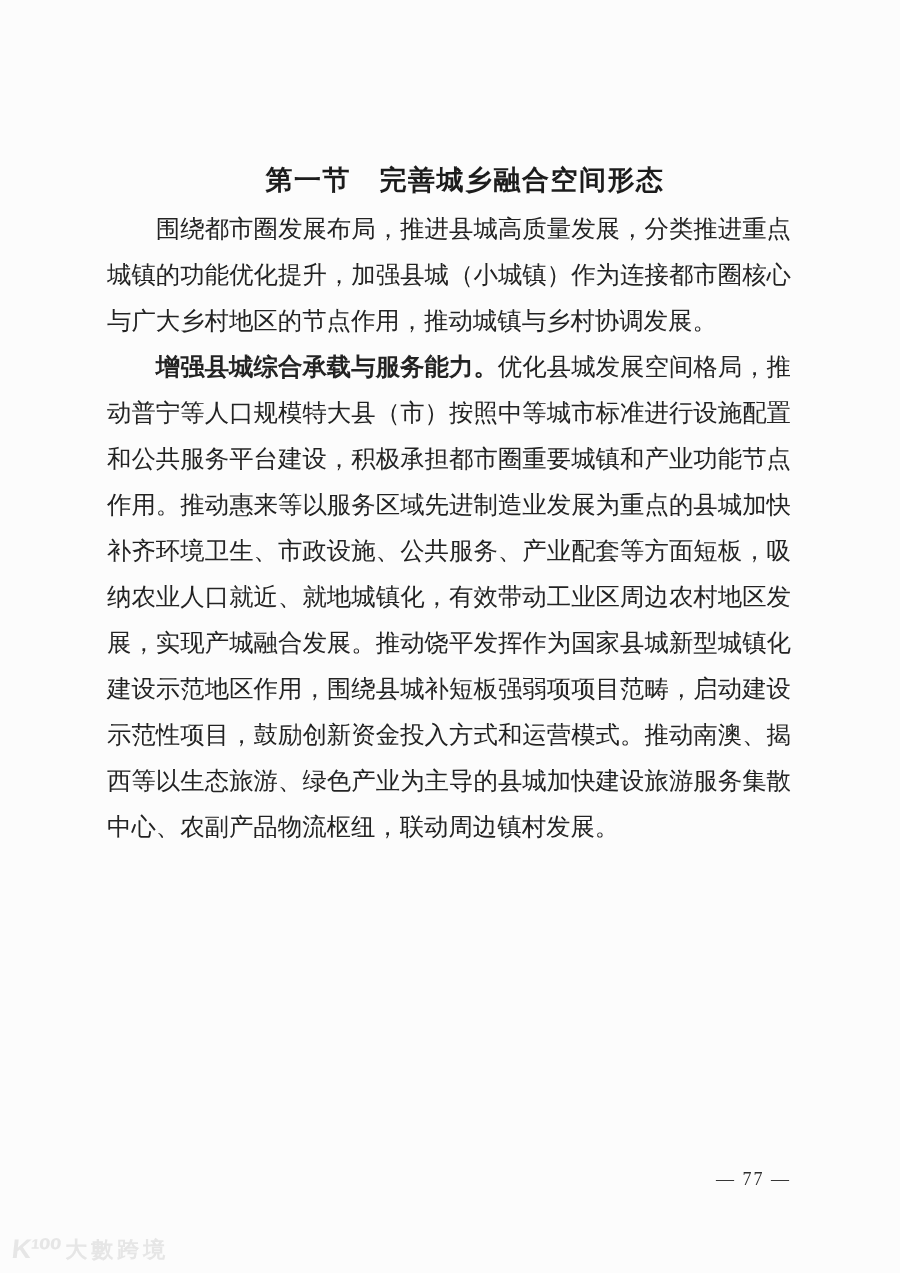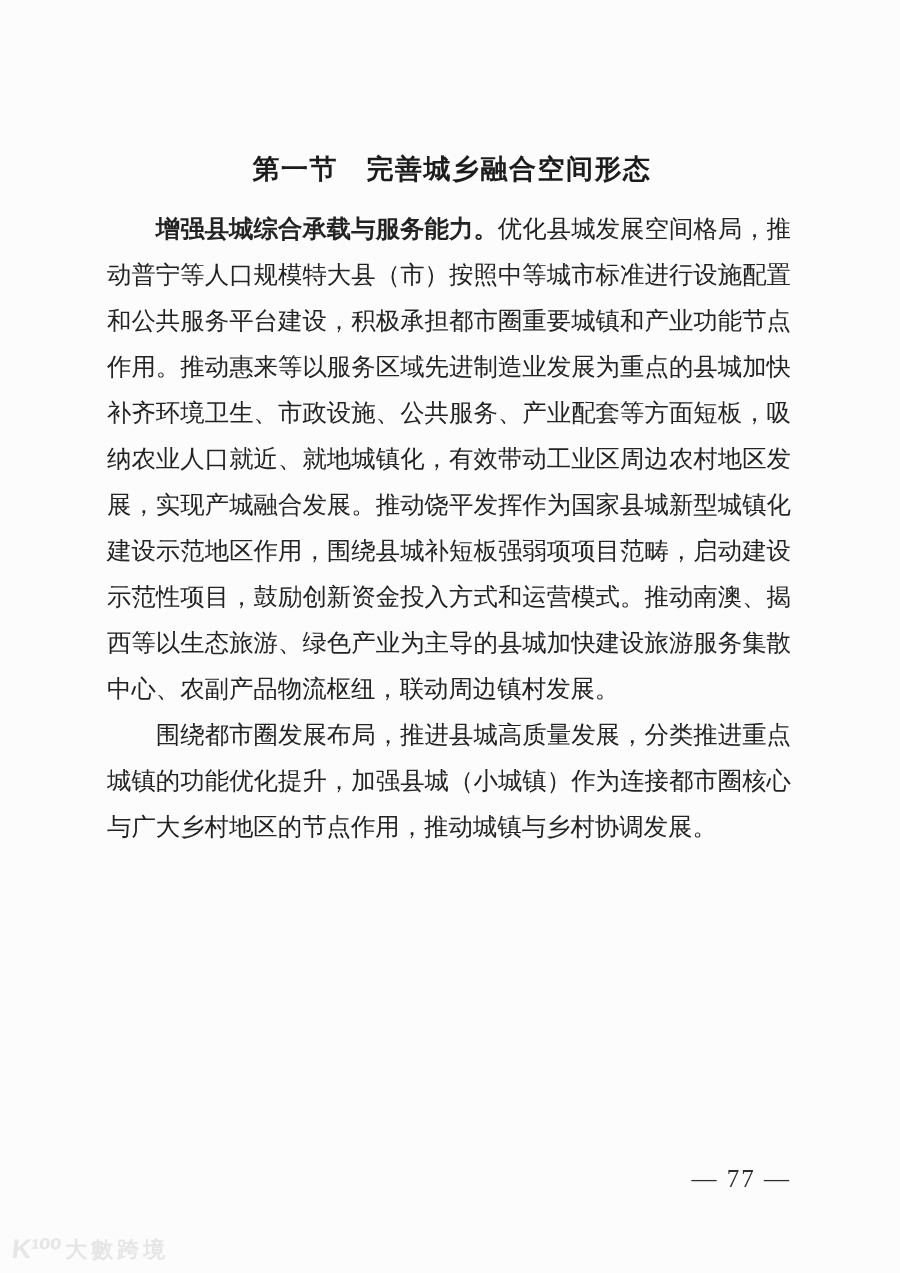--- a/index.html
+++ b/index.html
@@ -9,23 +9,23 @@
     height: 1273px;
     background: #fcfcfc;
     overflow: hidden;
     font-family: "Liberation Serif", "DejaVu Serif", serif;
   }
   .section-title {
     position: absolute;
     left: 107px;
     top: 147px;
     width: 684px;
-    margin: 3px;
+    margin: 16px;
     text-align: center;
-    font-family: Liberation Serif, serif;
+    font-family: Liberation Mono, monospace;
     font-size: 27px;
     font-weight: 700;
     color: #1c1c1c;
     letter-spacing: 1.5px;
     line-height: 38px;
     white-space: nowrap;
   }
   .body-text {
     position: absolute;
     left: 107px;
@@ -41,21 +41,21 @@
     text-indent: 2em;
     letter-spacing: 0;
   }
   .body-text .lead {
     font-weight: 700;
   }
   .page-number {
     position: absolute;
     top: 1163px;
     right: 109px;
-    font-size: 25px;
+    font-size: 18px;
     line-height: 32px;
     color: #2d2d2d;
     letter-spacing: 2px;
     font-family: "Liberation Serif", "DejaVu Serif", serif;
   }
   .watermark {
     position: absolute;
     left: 12px;
     top: 1236px;
     display: flex;
@@ -79,23 +79,23 @@
   }
 </style>
 </head>
 <body>
 
 <div class="page">
 
   <h1 class="section-title">第一节　完善城乡融合空间形态</h1>
 
   <div class="body-text">
+    <p><b class="lead"></b><span>围绕都市圈发展布局，推进县城高质量发展，分类推进重点城镇的功能优化提升，加强县城（小城镇）作为连接都市圈核心与广大乡村地区的节点作用，推动城镇与乡村协调发展。</span></p>
+
     <p><b class="lead">增强县城综合承载与服务能力。</b><span>优化县城发展空间格局，推动普宁等人口规模特大县（市）按照中等城市标准进行设施配置和公共服务平台建设，积极承担都市圈重要城镇和产业功能节点作用。推动惠来等以服务区域先进制造业发展为重点的县城加快补齐环境卫生、市政设施、公共服务、产业配套等方面短板，吸纳农业人口就近、就地城镇化，有效带动工业区周边农村地区发展，实现产城融合发展。推动饶平发挥作为国家县城新型城镇化建设示范地区作用，围绕县城补短板强弱项项目范畴，启动建设示范性项目，鼓励创新资金投入方式和运营模式。推动南澳、揭西等以生态旅游、绿色产业为主导的县城加快建设旅游服务集散中心、农副产品物流枢纽，联动周边镇村发展。</span></p>
-
-    <p><b class="lead"></b><span>围绕都市圈发展布局，推进县城高质量发展，分类推进重点城镇的功能优化提升，加强县城（小城镇）作为连接都市圈核心与广大乡村地区的节点作用，推动城镇与乡村协调发展。</span></p>
 
   </div>
 
   <div class="page-number">— 77 —</div>
 
   <div class="watermark">
     <span class="wm-logo">K¹⁰⁰</span>
     <span class="wm-text">大數跨境</span>
   </div>
 

